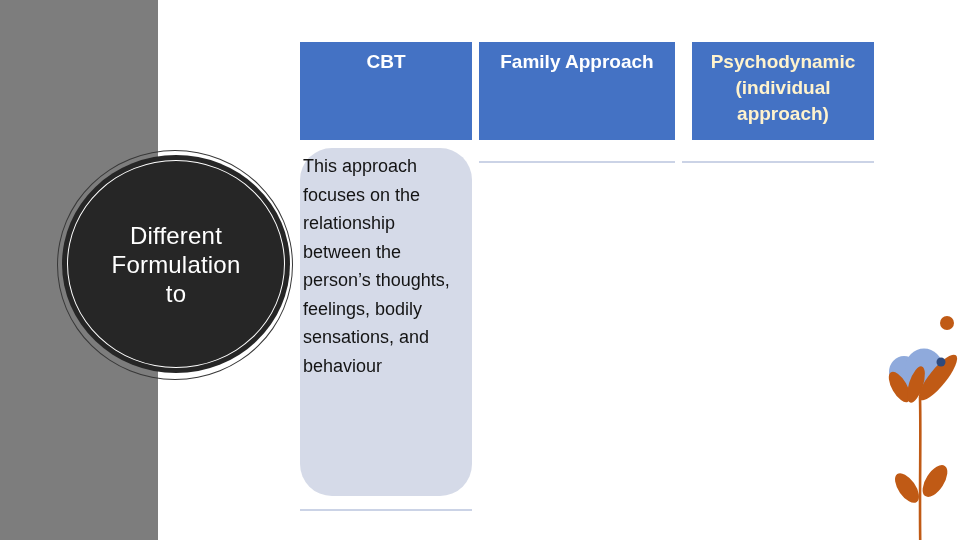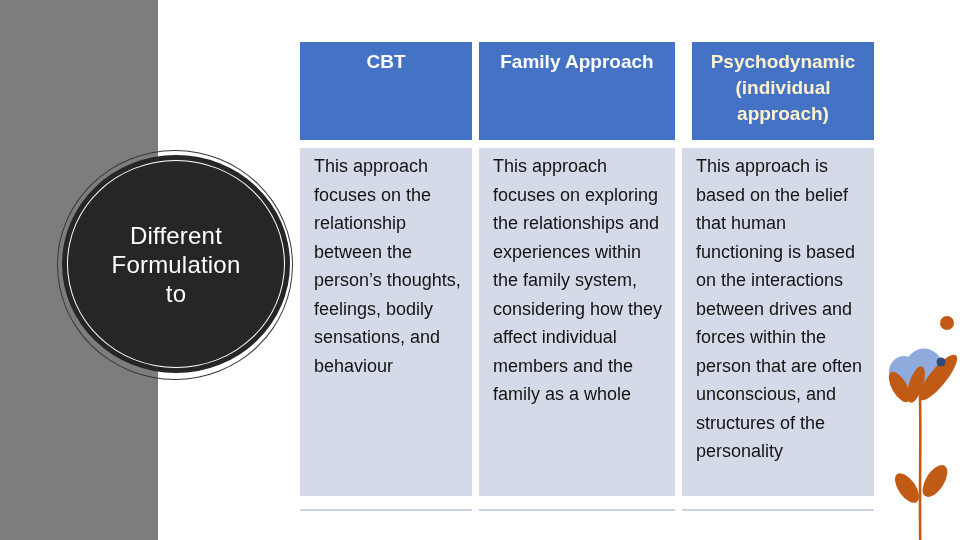--- a/index.html
+++ b/index.html
@@ -41,21 +41,22 @@
     height:98px;box-sizing:border-box;margin-bottom:8px;
     background:var(--header-blue,#4472c4);color:#ffffff;
     font-weight:bold;font-size:19px;line-height:26px;
     text-align:center;padding:7px 6px 0 6px;
   }
   .th.cream{color:var(--header-cream,#fff3cd);margin-left:10px;}
   .td{
     height:348px;box-sizing:border-box;
     background:var(--body-lavender,#d5dae8);color:#141414;
     font-size:18px;line-height:28.5px;
-    padding:4px 7px 0 14px;
+    padding:4px 7px 0 3px;
+    border-radius:32px;
   }
   .faint-line{
     height:2px;margin-top:13px;
     background:var(--faint-line,#cbd3e6);
   }
   .flower{position:absolute;left:880px;top:305px;}
 </style>
 </head>
 <body>
 
@@ -75,26 +76,24 @@
   </div>
 
   <div class="approaches-table">
     <div class="t-col c1">
       <div class="th">CBT</div>
       <div class="td">This approach focuses on the relationship between the person’s thoughts, feelings, bodily sensations, and behaviour</div>
       <div class="faint-line"></div>
     </div>
     <div class="t-col c2">
       <div class="th">Family Approach</div>
-      <div class="td">This approach focuses on exploring the relationships and experiences within the family system, considering how they affect individual members and the family as a whole</div>
       <div class="faint-line"></div>
     </div>
     <div class="t-col c3">
       <div class="th cream">Psychodynamic (individual approach)</div>
-      <div class="td">This approach is based on the belief that human functioning is based on the interactions between drives and forces within the person that are often unconscious, and structures of the personality</div>
       <div class="faint-line"></div>
     </div>
   </div>
 
   <svg class="flower" width="80" height="235" viewBox="0 0 80 235" xmlns="http://www.w3.org/2000/svg">
 
     <path d="M 40 92 C 41 130 39.5 180 40.2 235" fill="none" stroke="#c05a15" stroke-width="2.6"></path>
 
     <ellipse cx="24" cy="67" rx="15" ry="16" fill="#8faadc"></ellipse>
     <circle cx="44" cy="62" r="18.5" fill="#8faadc"></circle>

